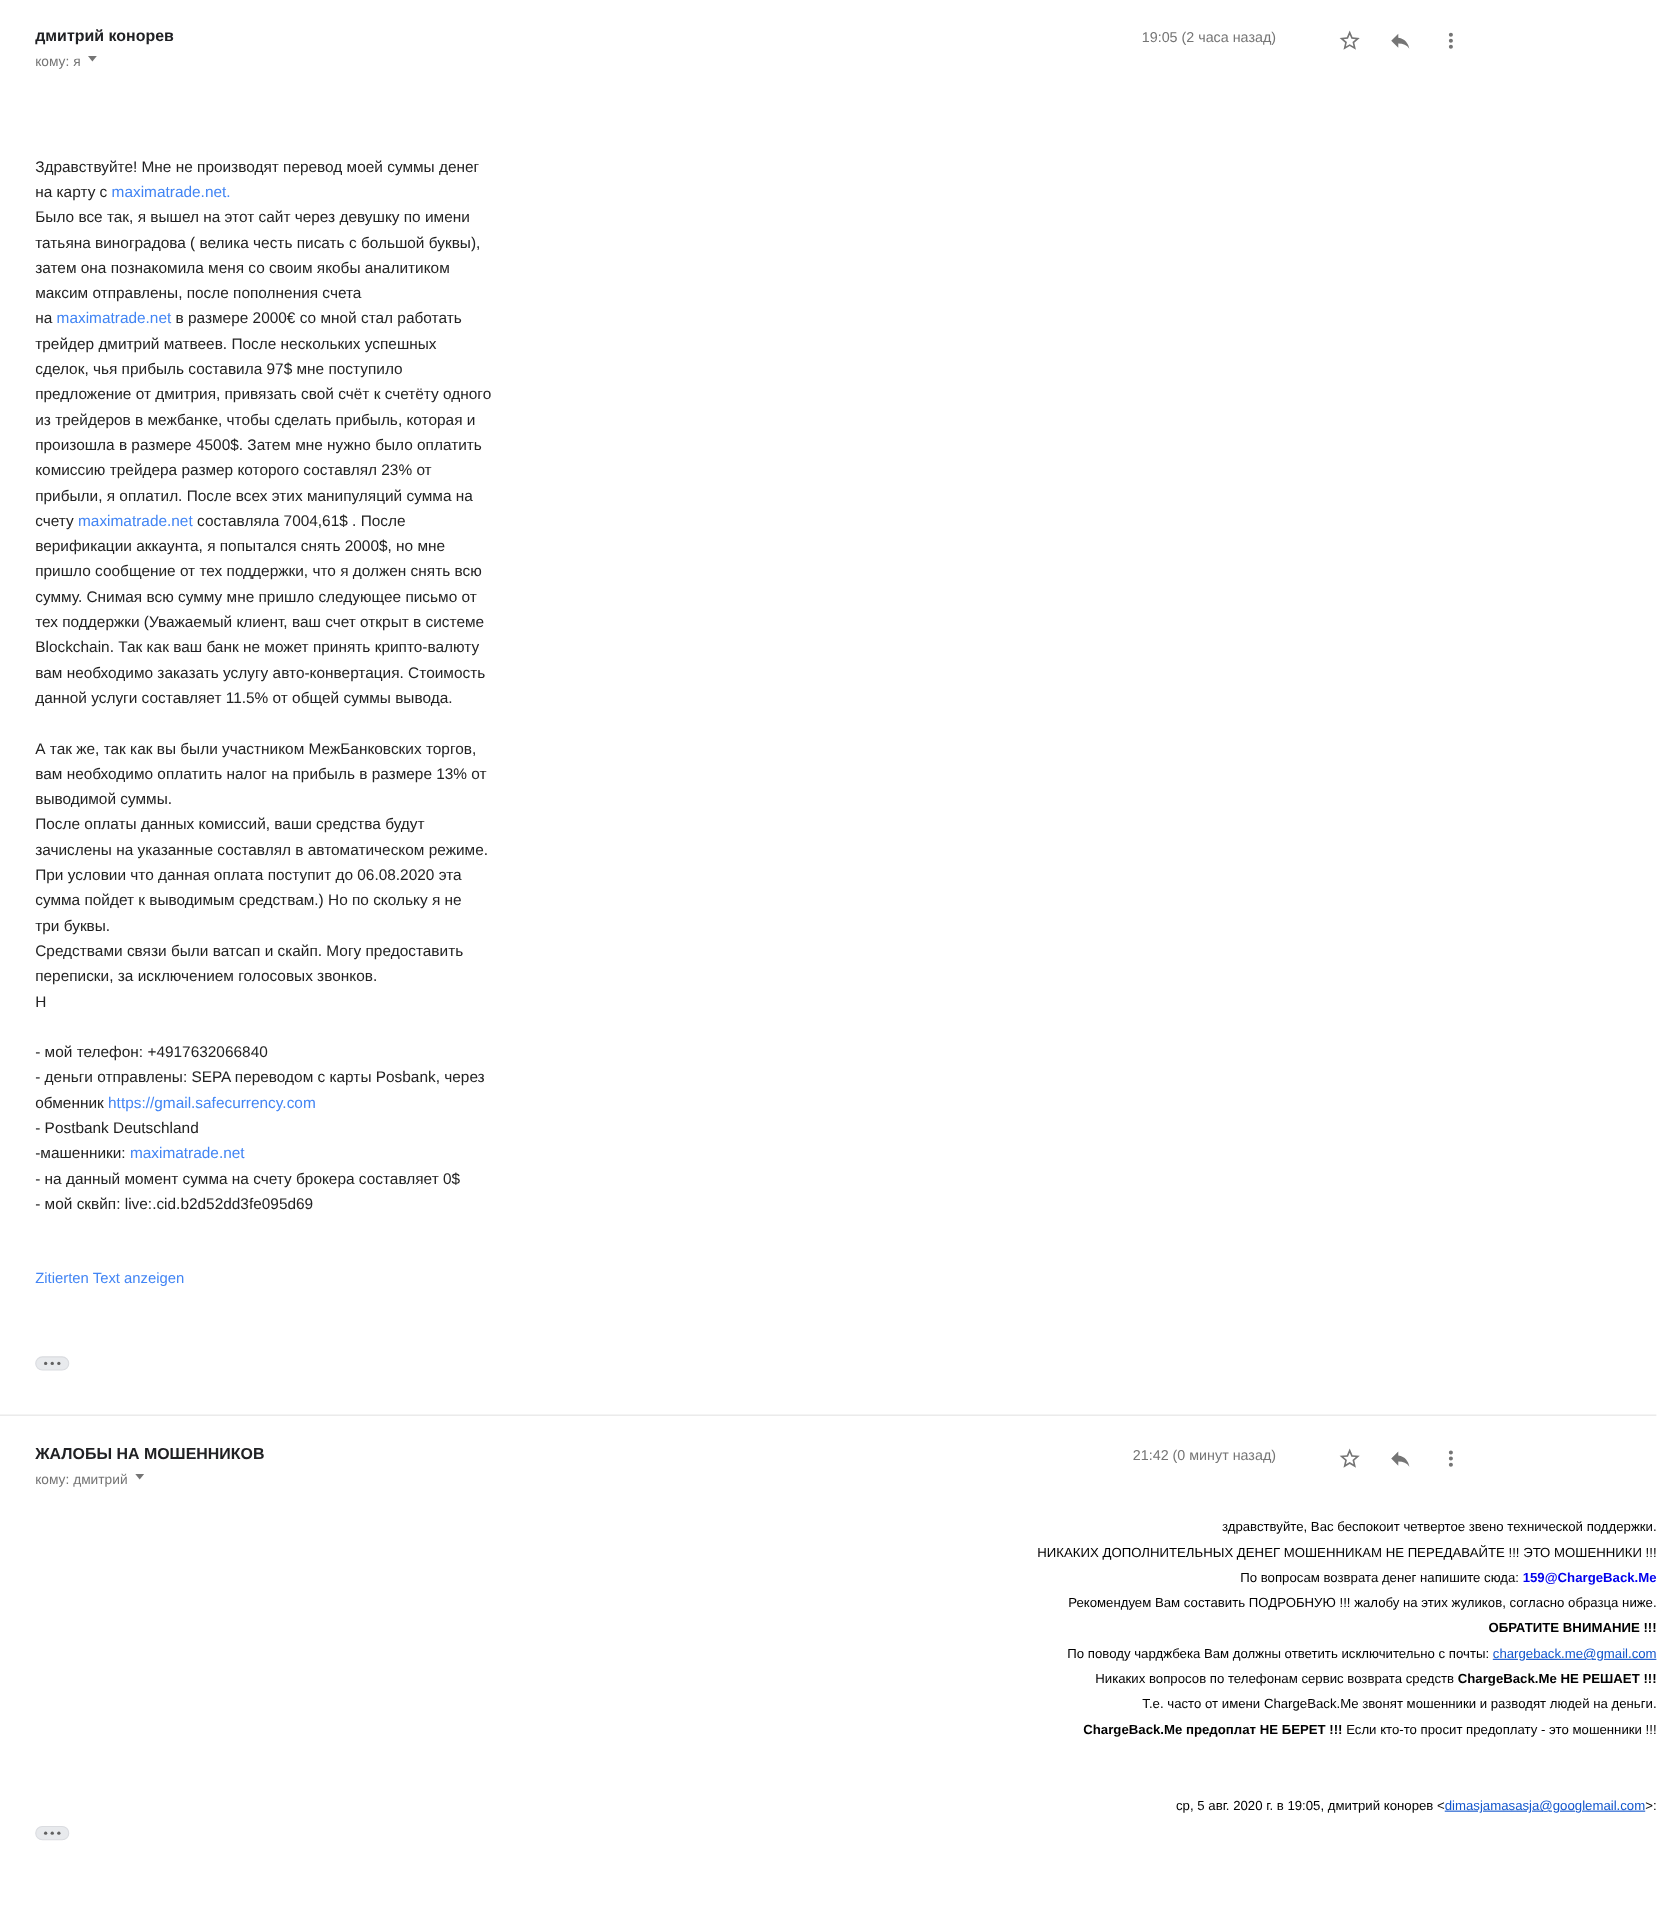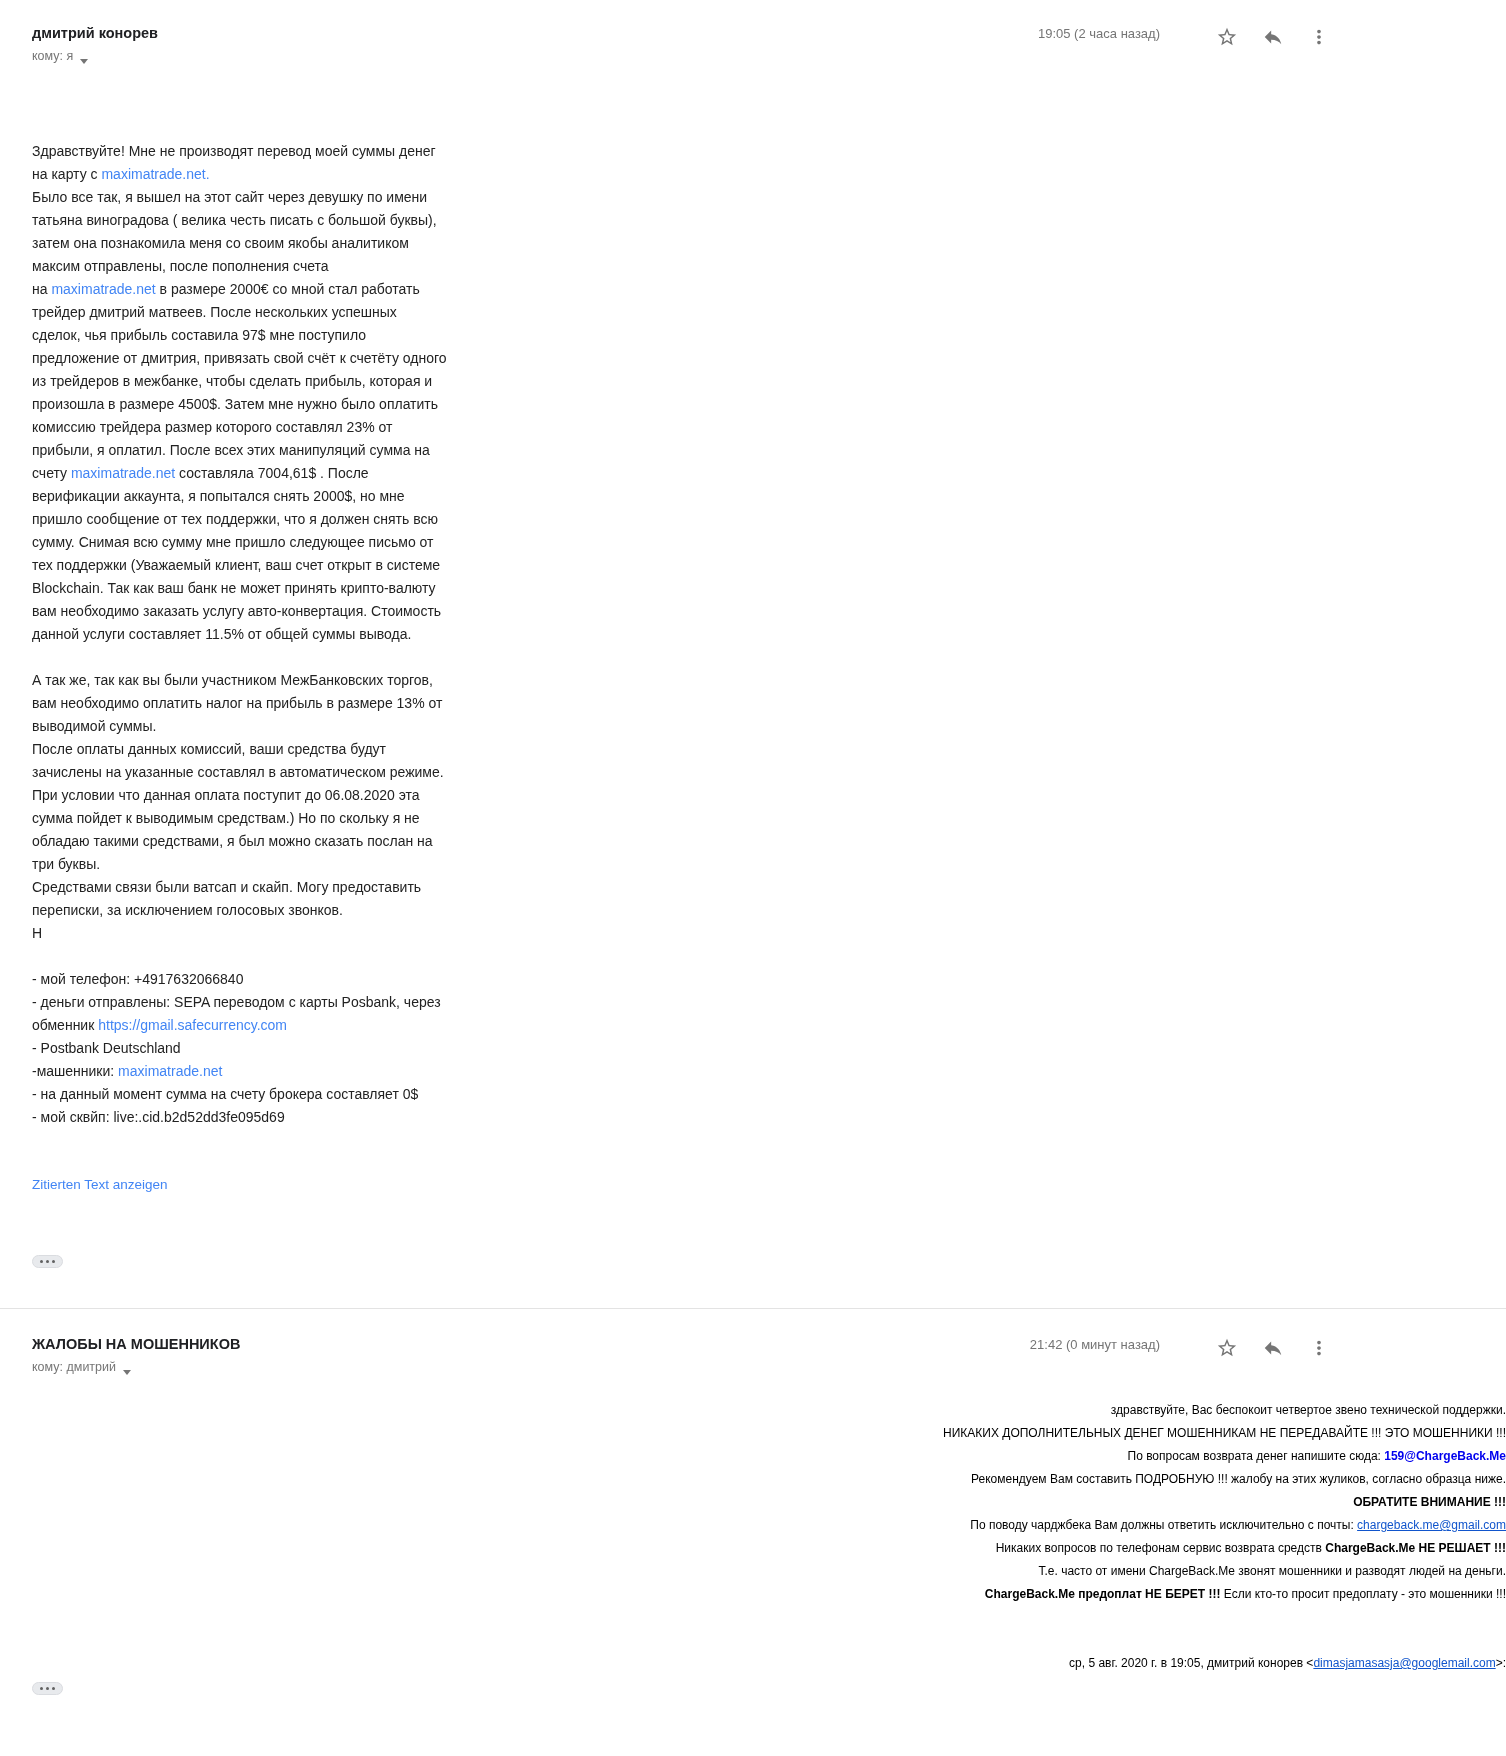--- a/index.html
+++ b/index.html
@@ -5,21 +5,21 @@
   * { box-sizing: border-box; }
   html, body { margin: 0; padding: 0; background: #ffffff; }
   body {
     width: 1506px; height: 1756px; overflow: hidden;
     font-family: "Liberation Sans", sans-serif;
     color: #222;
   }
   .message { padding-left: 32px; }
   .msg-header { display: flex; justify-content: space-between; align-items: flex-start; padding-right: 176px; }
   .sender { font-size: 14.5px; font-weight: bold; color: #202124; line-height: 18px; }
-  .recipient-row { margin-top: 7px; font-size: 12.5px; color: #757575; display: flex; align-items: flex-end; line-height: 15px; }
+  .recipient-row { margin-top: 7px; font-size: 12.5px; color: #757575; display: flex; align-items: flex-start; line-height: 15px; }
   .chevron { width: 0; height: 0; border-left: 4.5px solid transparent; border-right: 4.5px solid transparent;
              border-top: 5px solid #757575; margin-left: 7px; margin-top: 2px; cursor: pointer; }
   .header-right { display: flex; align-items: flex-start; margin-top: 2px; }
   .time { font-size: 13px; color: #757575; margin-right: 32px; white-space: nowrap; }
   .icon-btn { width: 22px; height: 22px; margin-left: 24px; color: #757575; cursor: pointer; background: none; border: none; padding: 0; }
   .icon-btn svg { width: 22px; height: 22px; fill: #757575; display: block; }
 
   .body1 { margin-top: 76px; font-size: 14px; line-height: 23px; color: #222; }
   .body2 { margin-top: 24px; font-size: 12px; line-height: 23px; color: #000; text-align: right; }
   .line { white-space: pre; }
@@ -96,21 +96,20 @@
       <div class="line"><span>вам необходимо заказать услугу авто-конвертация. Стоимость</span></div>
       <div class="line"><span>данной услуги составляет 11.5% от общей суммы вывода.</span></div>
       <div class="line">&nbsp;</div>
       <div class="line"><span>А так же, так как вы были участником МежБанковских торгов,</span></div>
       <div class="line"><span>вам необходимо оплатить налог на прибыль в размере 13% от</span></div>
       <div class="line"><span>выводимой суммы.</span></div>
       <div class="line"><span>После оплаты данных комиссий, ваши средства будут</span></div>
       <div class="line"><span>зачислены на указанные составлял в автоматическом режиме.</span></div>
       <div class="line"><span>При условии что данная оплата поступит до 06.08.2020 эта</span></div>
       <div class="line"><span>сумма пойдет к выводимым средствам.) Но по скольку я не</span></div>
-      <div class="line"><span>обладаю такими средствами, я был можно сказать послан на</span></div>
       <div class="line"><span>три буквы.</span></div>
       <div class="line"><span>Средствами связи были ватсап и скайп. Могу предоставить</span></div>
       <div class="line"><span>переписки, за исключением голосовых звонков.</span></div>
       <div class="line"><span>Н</span></div>
       <div class="line">&nbsp;</div>
       <div class="line"><span>- мой телефон: +4917632066840</span></div>
       <div class="line"><span>- деньги отправлены: SEPA переводом с карты Posbank, через</span></div>
       <div class="line"><span>обменник </span><a href="#" class="link">https://gmail.safecurrency.com</a></div>
       <div class="line"><span>- Postbank Deutschland</span></div>
       <div class="line"><span>-машенники: </span><a href="#" class="link">maximatrade.net</a></div>

